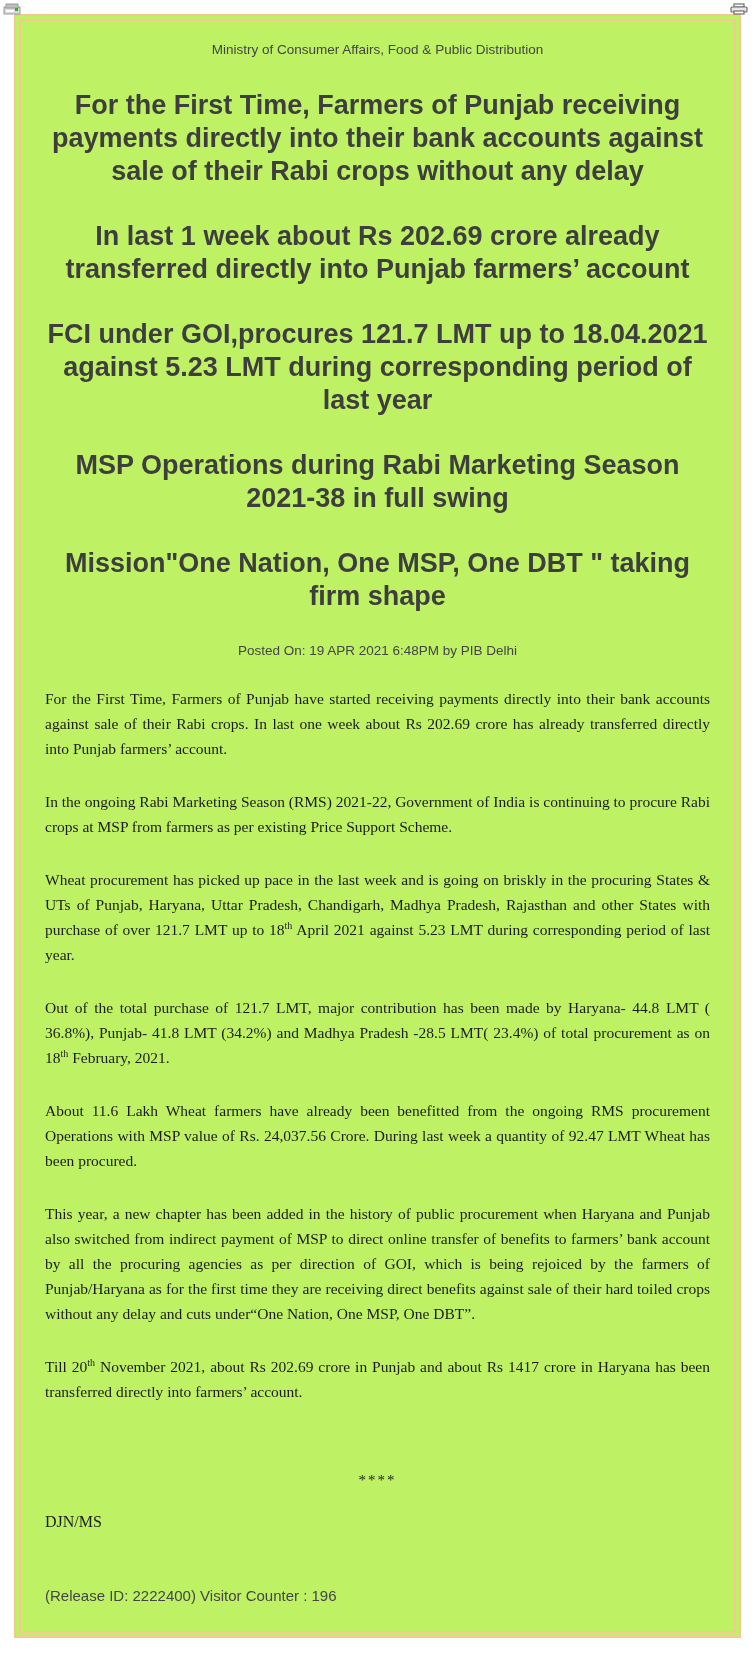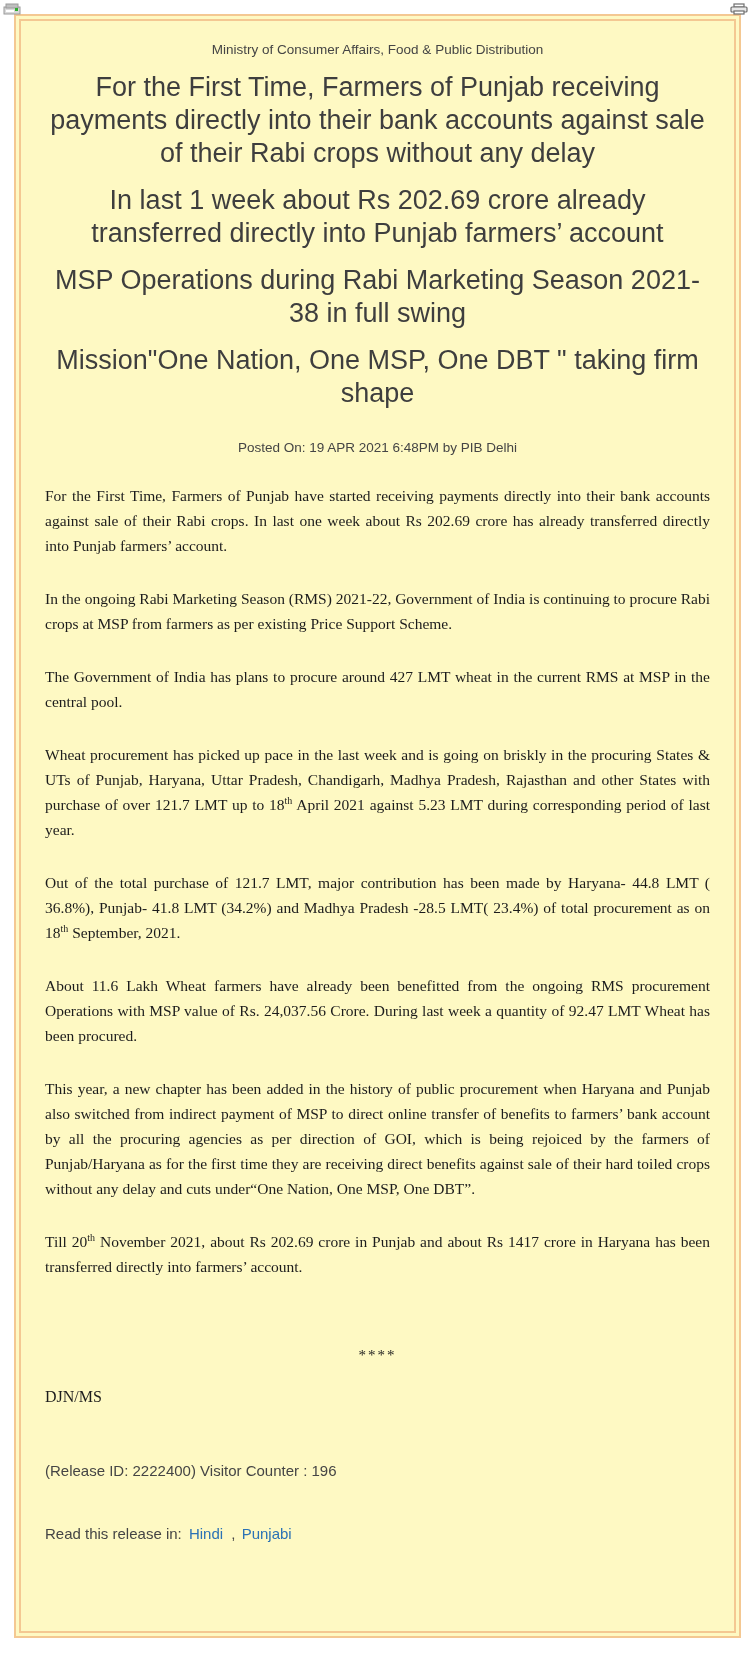--- a/index.html
+++ b/index.html
@@ -26,38 +26,38 @@
     width:19px;
     height:12px;
     cursor:pointer;
   }
   .corner-icon.left{left:3px;}
   .corner-icon.right{right:5px;}
   .page-frame{
     margin:0 13px 0 14px;
     height:1624px;
     border:7px double var(--border-color);
-    background:#fef9c3;
+    background:#bef264;
     padding:15px 24px 40px 24px;
     overflow:hidden;
   }
   .ministry{
     text-align:center;
     font-size:13.5px;
     color:var(--meta-color);
     margin-top:6px;
   }
   .headlines{margin-top:10px;}
   .headline{
     font-size:27px;
-    font-weight:400;
+    font-weight:700;
     color:var(--heading-color);
     text-align:center;
     line-height:33px;
-    margin-top:14px;
+    margin-top:32px;
     margin-bottom:10px;
     font-family:"Liberation Sans", sans-serif;
   }
   .posted-on{
     text-align:center;
     font-size:13.5px;
     color:var(--meta-color);
     margin-top:30px;
     margin-bottom:1px;
   }
@@ -125,32 +125,32 @@
     </svg>
   </span>
 </div>
 
 <div class="page-frame">
   <div class="ministry">Ministry of Consumer Affairs, Food &amp; Public Distribution</div>
 
   <div class="headlines">
       <h1 class="headline">For the First Time, Farmers of Punjab receiving payments directly into their bank accounts against sale of their Rabi crops without any delay</h1>
       <h1 class="headline">In last 1 week about Rs 202.69 crore already transferred directly into Punjab farmers’ account</h1>
+      <h1 class="headline">FCI under GOI,procures 121.7 LMT up to 18.04.2021 against 5.23 LMT during corresponding period of last year</h1>
       <h1 class="headline">MSP Operations during Rabi Marketing Season 2021-38 in full swing</h1>
       <h1 class="headline">Mission"One Nation, One MSP, One DBT " taking firm shape</h1>
     </div>
 
   <div class="posted-on">Posted On: 19 APR 2021 6:48PM by PIB Delhi</div>
 
   <div class="article-body">
       <p class="para"><span>For the First Time, Farmers of Punjab have started receiving payments directly into their bank accounts against sale of their Rabi crops. In last one week about Rs 202.69 crore has already transferred directly into Punjab farmers’ account.</span></p>
       <p class="para"><span>In the ongoing Rabi Marketing Season (RMS) 2021-22, Government of India is continuing to procure Rabi crops at MSP from farmers as per existing Price Support Scheme.</span></p>
-      <p class="para"><span>The Government of India has plans to procure around 427 LMT wheat in the current RMS at MSP in the central pool.</span></p>
       <p class="para"><span>Wheat procurement has picked up pace in the last week and is going on briskly in the procuring States &amp; UTs of Punjab, Haryana, Uttar Pradesh, Chandigarh, Madhya Pradesh, Rajasthan and other States with purchase of over 121.7 LMT up to 18</span><sup>th</sup><span> April 2021 against 5.23 LMT during corresponding period of last year.</span></p>
-      <p class="para"><span>Out of the total purchase of 121.7 LMT, major contribution has been made by Haryana- 44.8 LMT ( 36.8%), Punjab- 41.8 LMT (34.2%) and Madhya Pradesh -28.5 LMT( 23.4%) of total procurement as on 18</span><sup>th</sup><span> September, 2021.</span></p>
+      <p class="para"><span>Out of the total purchase of 121.7 LMT, major contribution has been made by Haryana- 44.8 LMT ( 36.8%), Punjab- 41.8 LMT (34.2%) and Madhya Pradesh -28.5 LMT( 23.4%) of total procurement as on 18</span><sup>th</sup><span> February, 2021.</span></p>
       <p class="para"><span>About 11.6 Lakh Wheat farmers have already been benefitted from the ongoing RMS procurement Operations with MSP value of Rs. 24,037.56 Crore. During last week a quantity of 92.47 LMT Wheat has been procured.</span></p>
       <p class="para"><span>This year, a new chapter has been added in the history of public procurement when Haryana and Punjab also switched from indirect payment of MSP to direct online transfer of benefits to farmers’ bank account by all the procuring agencies as per direction of GOI, which is being rejoiced by the farmers of Punjab/Haryana as for the first time they are receiving direct benefits against sale of their hard toiled crops without any delay and cuts under“One Nation, One MSP, One DBT”.</span></p>
       <p class="para"><span>Till 20</span><sup>th</sup><span> November 2021, about Rs 202.69 crore in Punjab and about Rs 1417 crore in Haryana has been transferred directly into farmers’ account.</span></p>
     </div>
 
   <div class="separator">****</div>
 
   <div class="signoff">DJN/MS</div>
 
   <div class="release-line">(Release ID: 2222400) Visitor Counter : 196</div>

